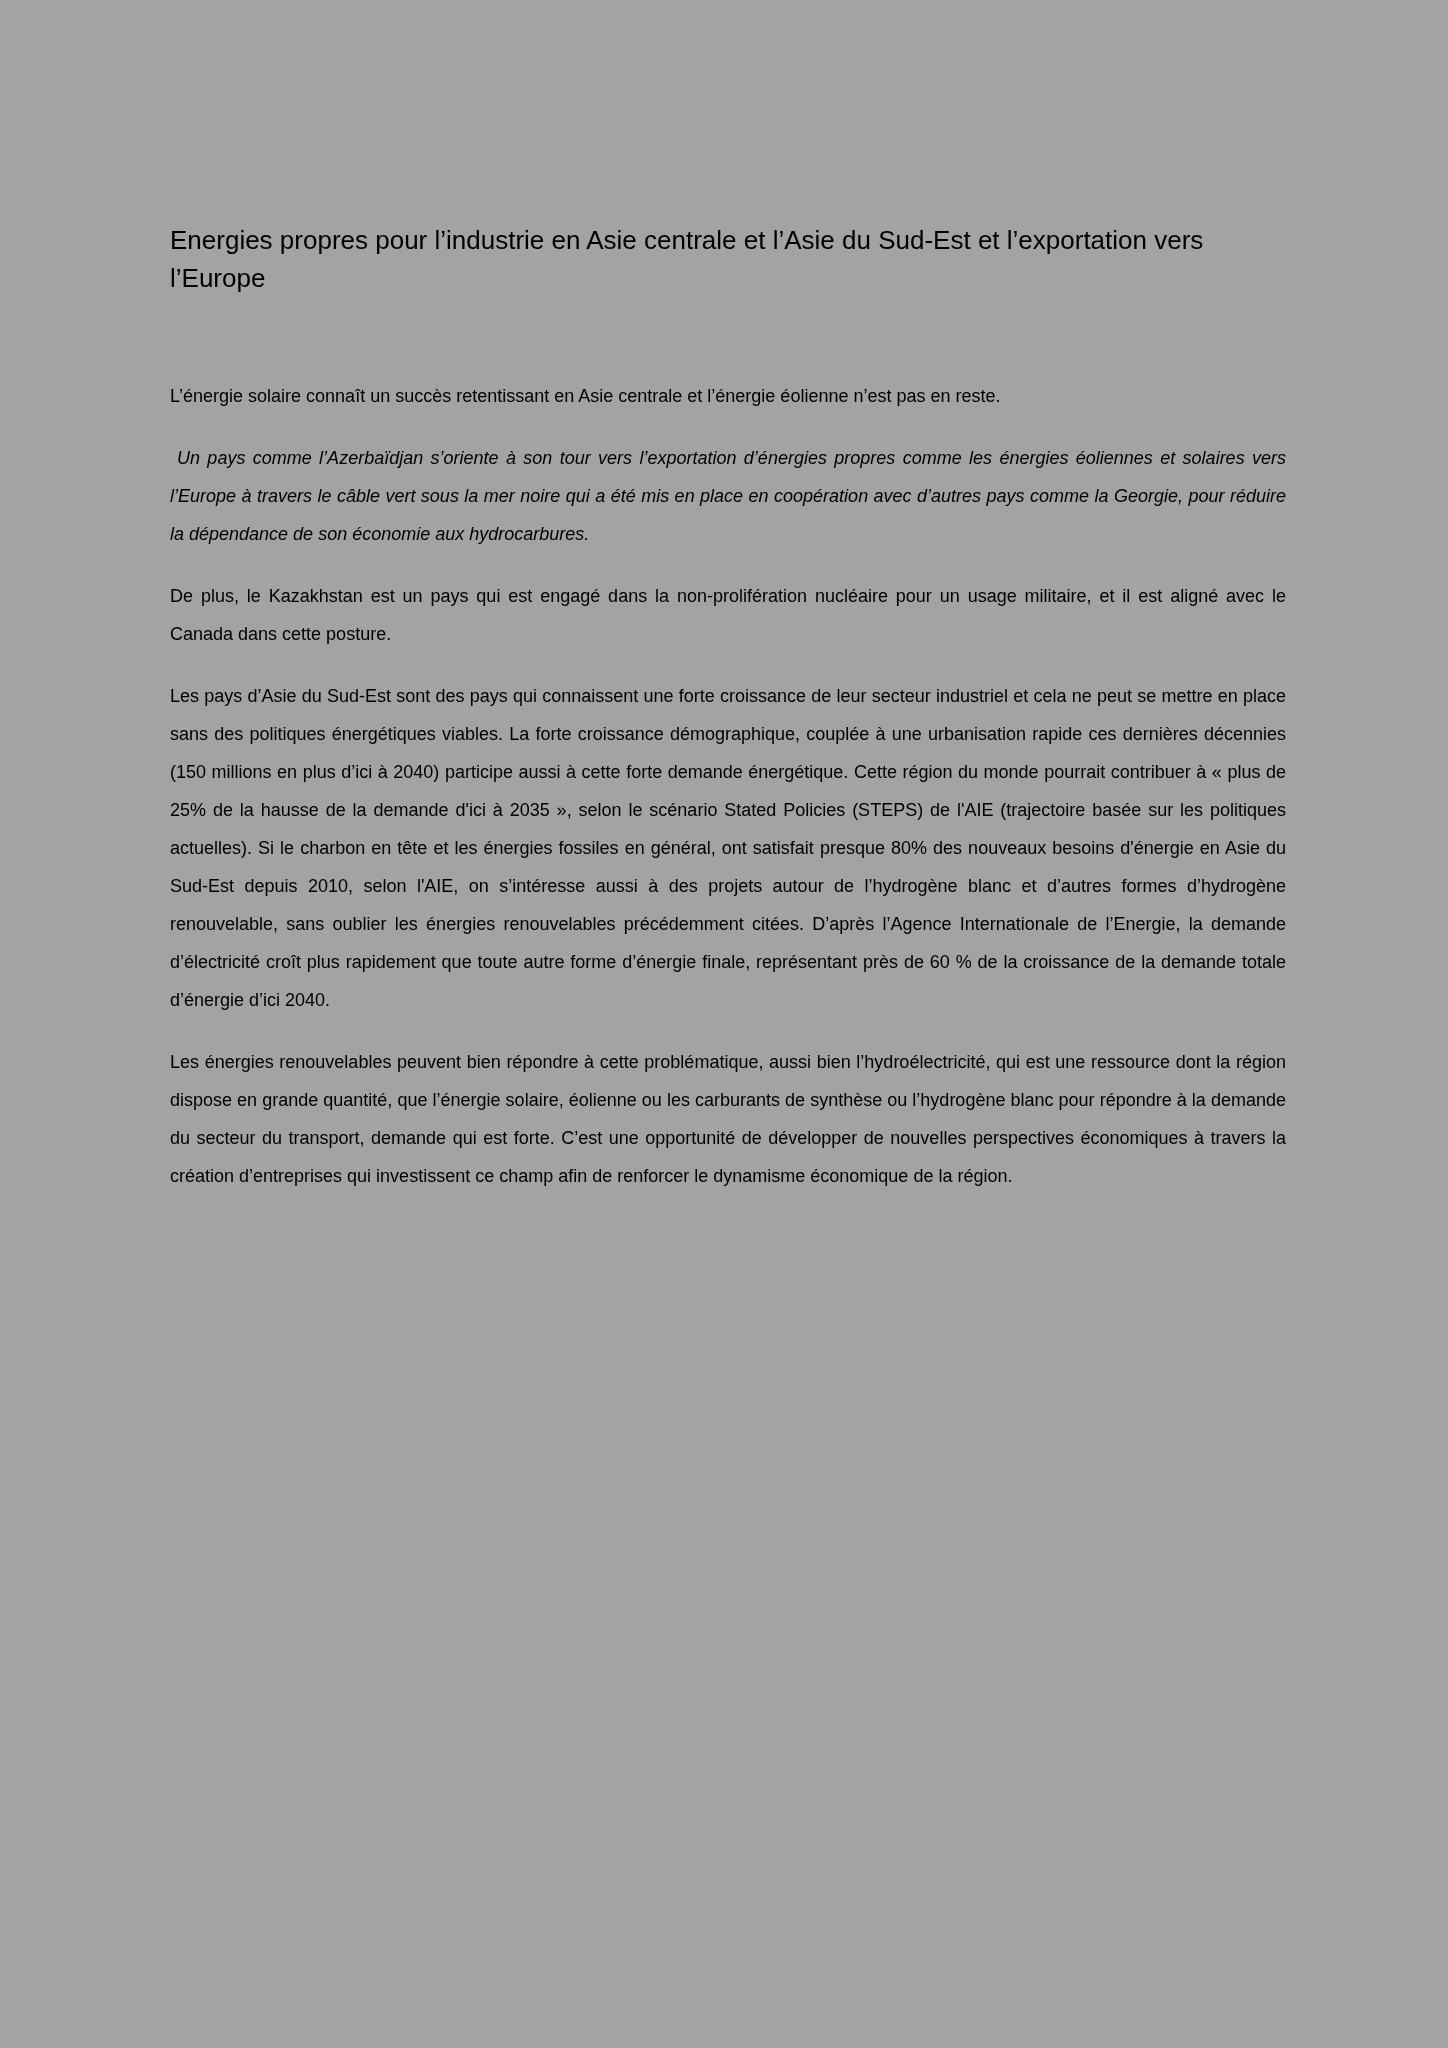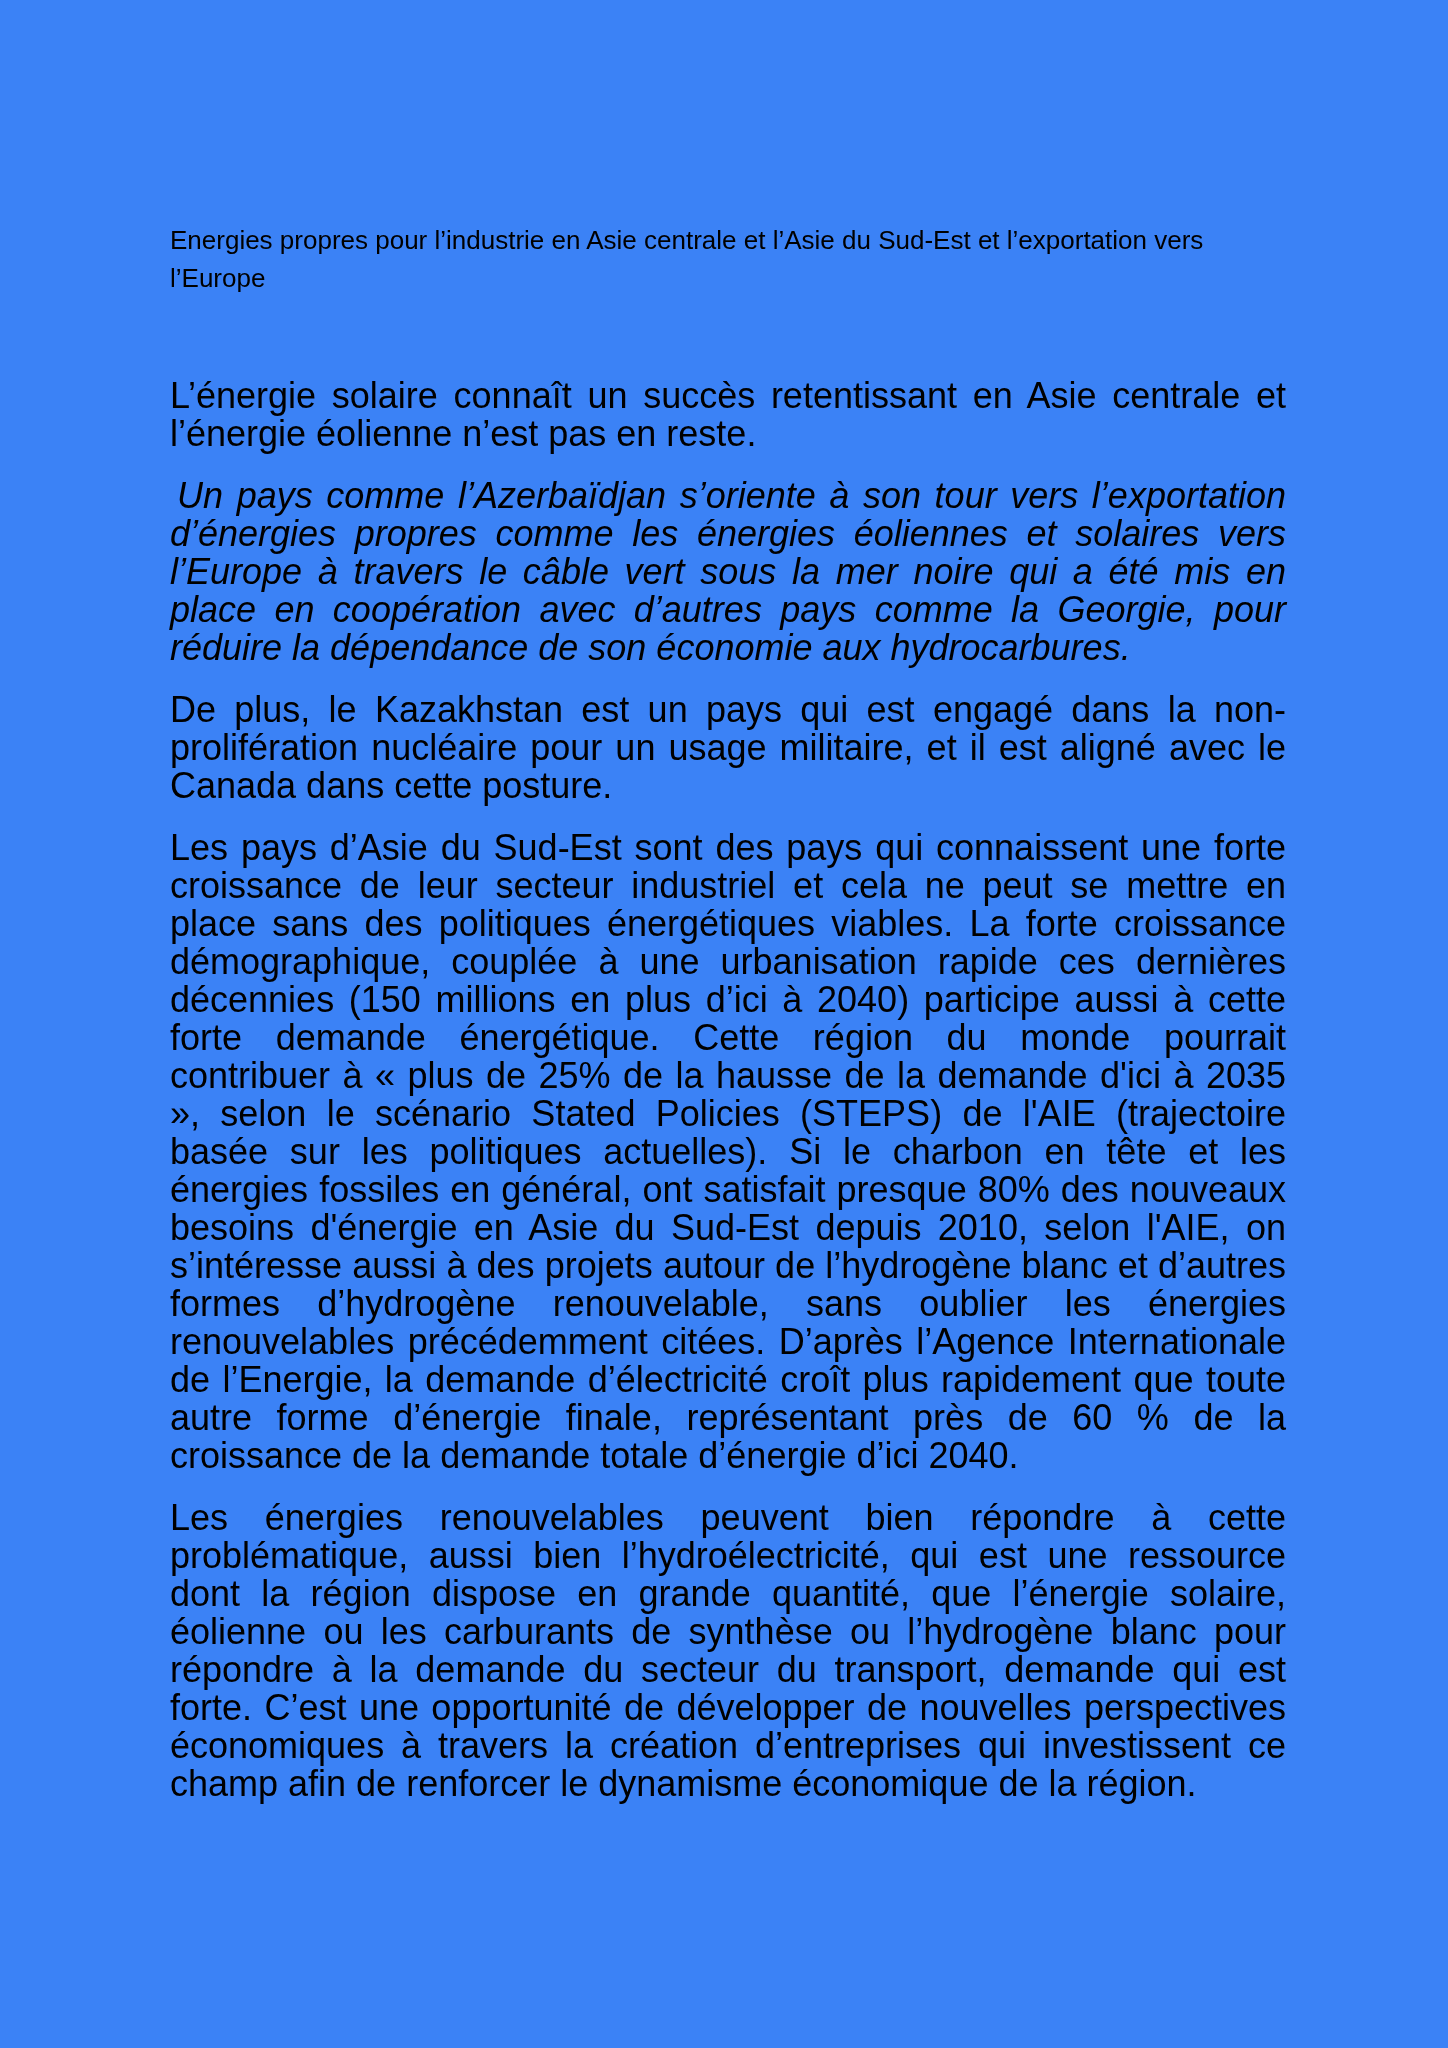--- a/index.html
+++ b/index.html
@@ -4,42 +4,42 @@
 <style>
   html, body {
     margin: 0;
     padding: 0;
     background: #ffffff;
   }
   .page {
     position: relative;
     width: 1448px;
     height: 2048px;
-    background: #3b82f6;
+    background: #a3a3a3;
     overflow: hidden;
     font-family: "Liberation Sans", "DejaVu Sans", sans-serif;
     color: #000000;
   }
   .content {
     position: absolute;
     top: 0;
     left: 170px;
     width: 1116px;
   }
   .doc-title {
     margin: 221px 0 80px 0;
     font-size: 26px;
     line-height: 38px;
     font-weight: 400;
     text-align: left;
     white-space: normal;
   }
   p.body-par {
     margin: 0 0 24px 0;
-    font-size: 36px;
+    font-size: 18px;
     line-height: 38px;
     text-align: justify;
   }
   p.body-par.indent-sm {
     text-indent: 7px;
     font-style: italic;
   }
 </style>
 </head>
 <body>

